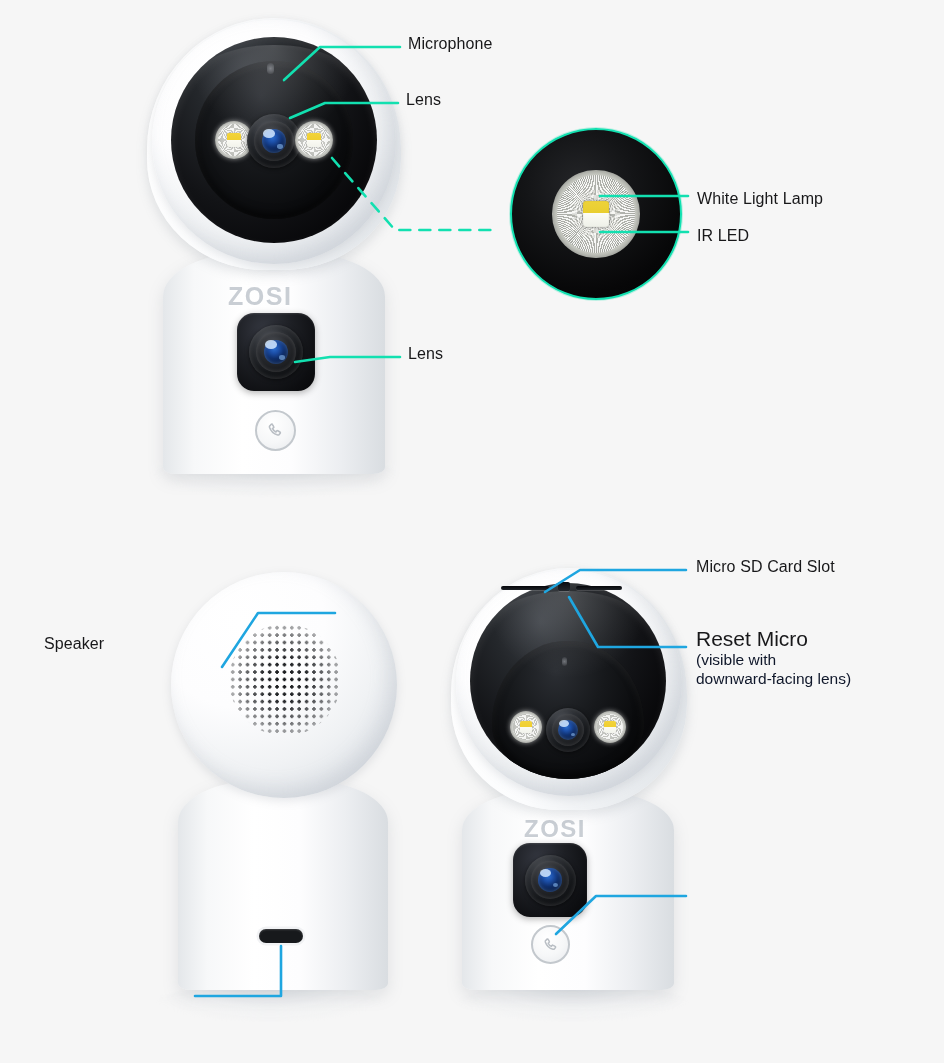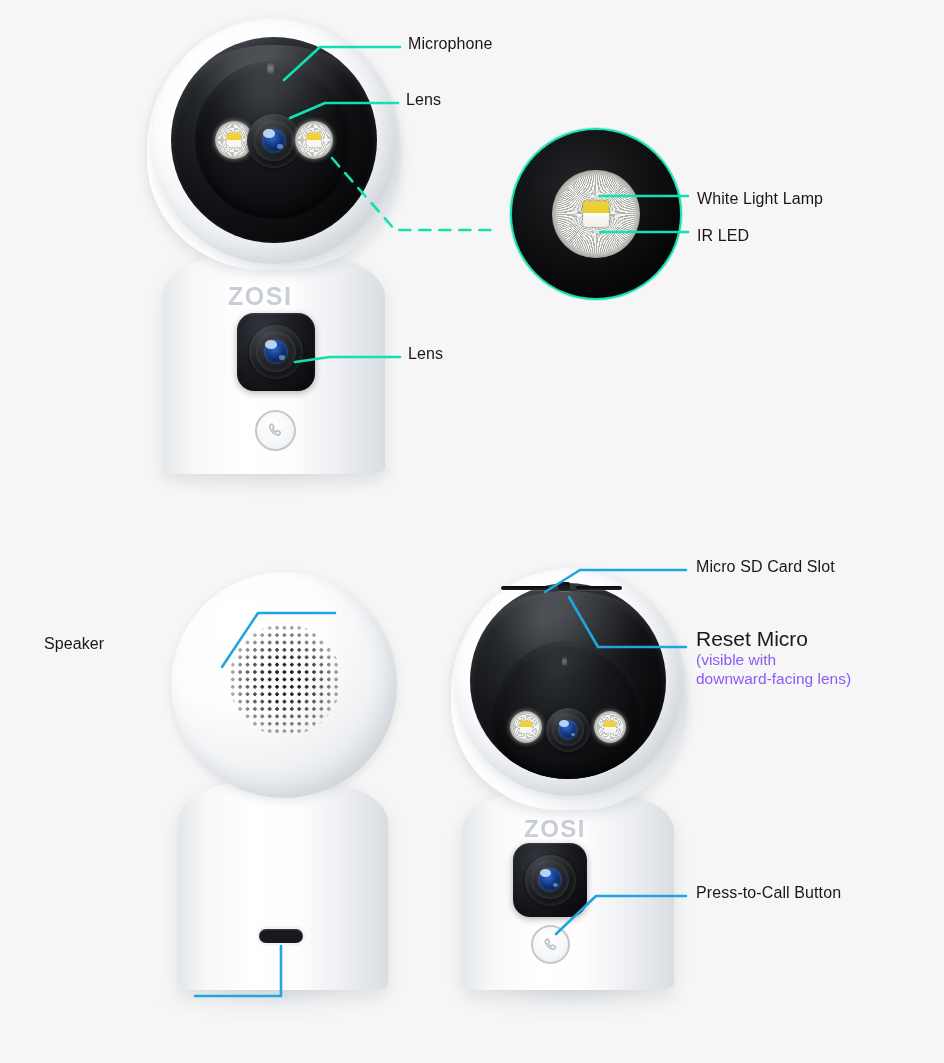--- a/index.html
+++ b/index.html
@@ -17,21 +17,21 @@
     position: absolute;
     color: #18181a;
     font-family: "Liberation Sans", sans-serif;
     font-size: 16px;
     letter-spacing: .1px;
     white-space: nowrap;
     line-height: 1.12;
   }
   .lbl-group { position: absolute; }
   .lbl-group .main { font-size: 21px; color:#18181a; white-space:nowrap; }
-  .lbl-group .sub  { font-size: 15.5px; color:#8b5cf6; white-space:nowrap; line-height:1.22; }
+  .lbl-group .sub  { font-size: 15.5px; color:#0f172a; white-space:nowrap; line-height:1.22; }
 
   
   .leaders { position: absolute; left:0; top:0; width:944px; height:1063px; pointer-events:none; }
 
   
   .cam { position: absolute; }
 
   
   .yoke {
     position: absolute;
@@ -337,15 +337,14 @@
 
 
   <div class="lbl" style="left:696px; top:558px;">Micro SD Card Slot</div>
 
   <div class="lbl-group" style="left:696px; top:627px;">
     <div class="main">Reset Micro</div>
     <div class="sub">(visible with</div>
     <div class="sub">downward-facing lens)</div>
   </div>
 
-  <div class="lbl" style="left:696px; top:884px;">Press-to-Call Button</div>
 
 </div>
 
 </body></html>

